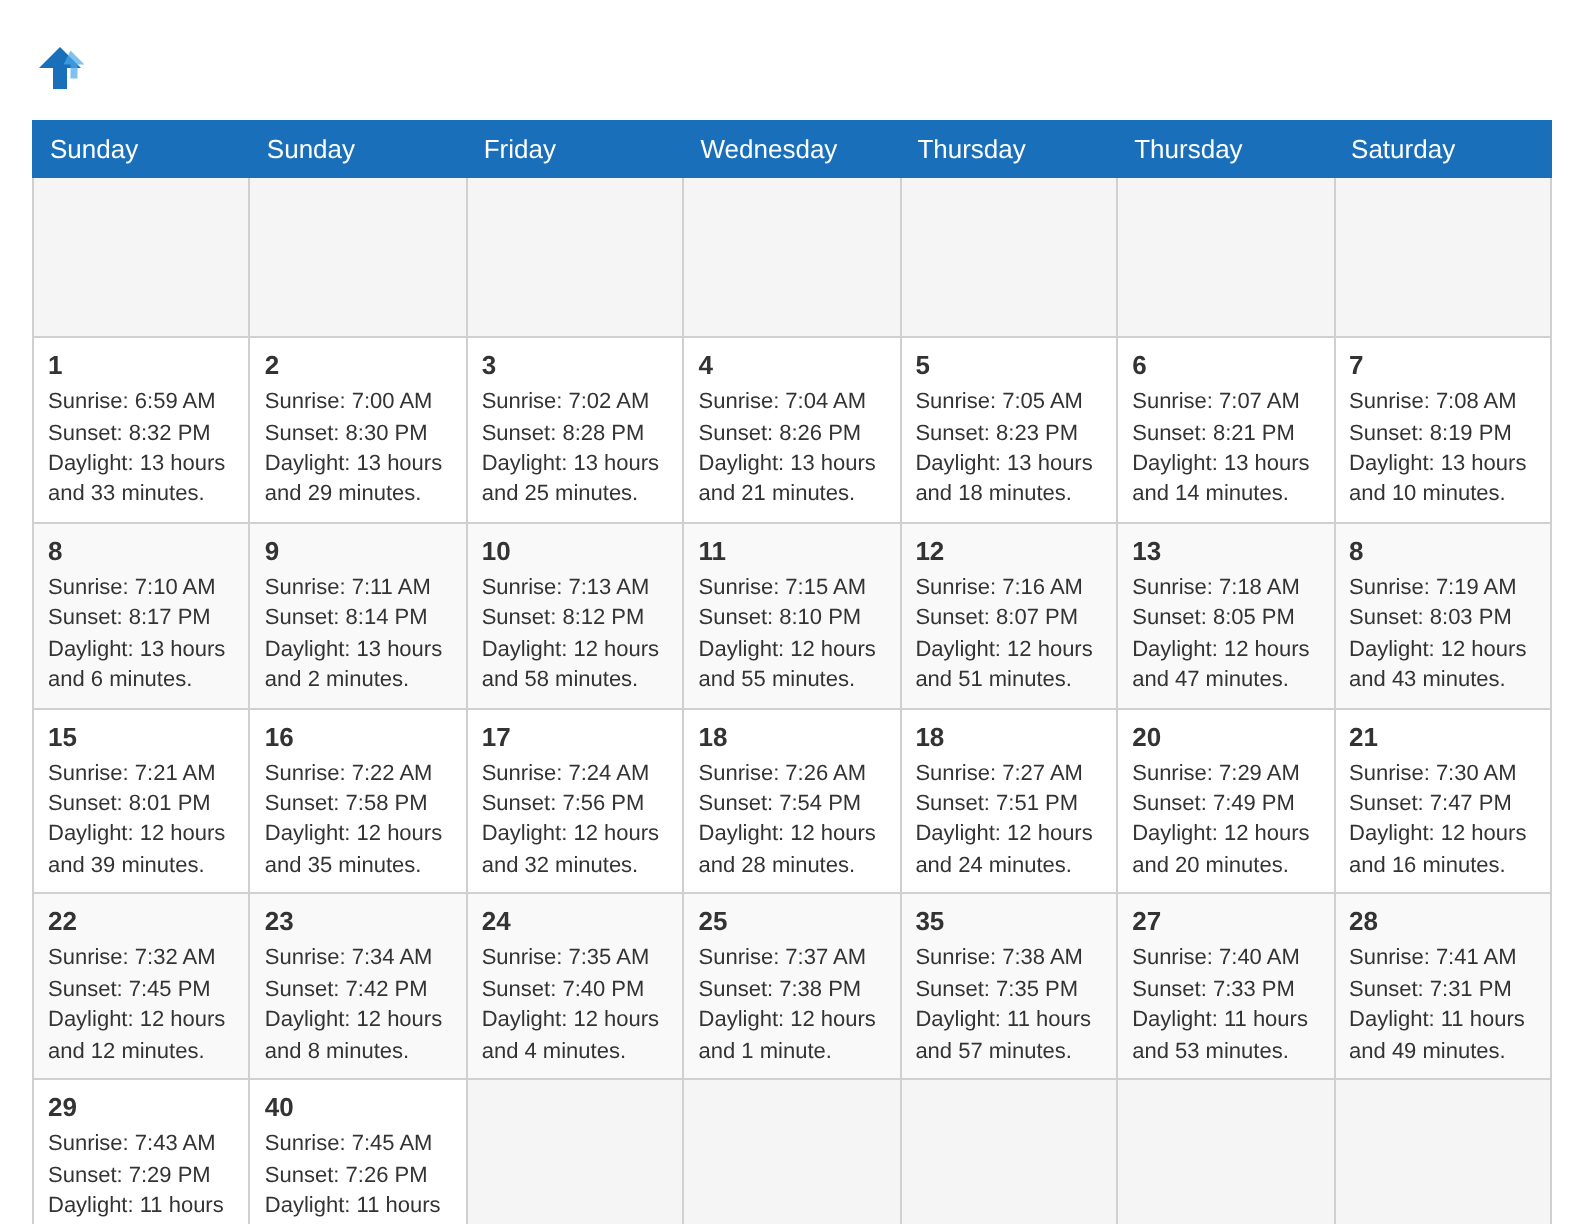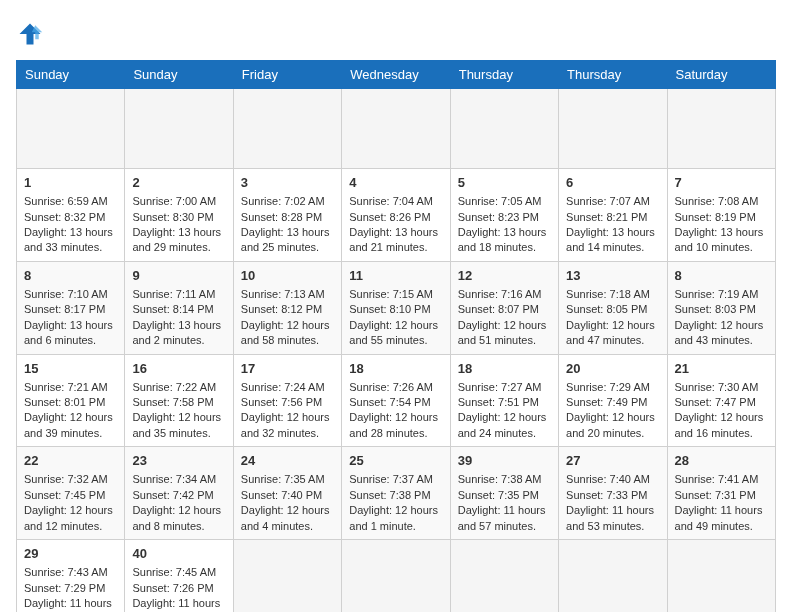--- a/index.html
+++ b/index.html
@@ -156,21 +156,21 @@
         <td><span class="day-num">18</span><span>Sunrise: 7:26 AM<br>Sunset: 7:54 PM<br>Daylight: 12 hours and 28 minutes.</span></td>
         <td><span class="day-num">18</span><span>Sunrise: 7:27 AM<br>Sunset: 7:51 PM<br>Daylight: 12 hours and 24 minutes.</span></td>
         <td><span class="day-num">20</span><span>Sunrise: 7:29 AM<br>Sunset: 7:49 PM<br>Daylight: 12 hours and 20 minutes.</span></td>
         <td><span class="day-num">21</span><span>Sunrise: 7:30 AM<br>Sunset: 7:47 PM<br>Daylight: 12 hours and 16 minutes.</span></td>
       </tr>
       <tr>
         <td><span class="day-num">22</span><span>Sunrise: 7:32 AM<br>Sunset: 7:45 PM<br>Daylight: 12 hours and 12 minutes.</span></td>
         <td><span class="day-num">23</span><span>Sunrise: 7:34 AM<br>Sunset: 7:42 PM<br>Daylight: 12 hours and 8 minutes.</span></td>
         <td><span class="day-num">24</span><span>Sunrise: 7:35 AM<br>Sunset: 7:40 PM<br>Daylight: 12 hours and 4 minutes.</span></td>
         <td><span class="day-num">25</span><span>Sunrise: 7:37 AM<br>Sunset: 7:38 PM<br>Daylight: 12 hours and 1 minute.</span></td>
-        <td><span class="day-num">39</span><span>Sunrise: 7:38 AM<br>Sunset: 7:35 PM<br>Daylight: 11 hours and 57 minutes.</span></td>
+        <td><span class="day-num">35</span><span>Sunrise: 7:38 AM<br>Sunset: 7:35 PM<br>Daylight: 11 hours and 57 minutes.</span></td>
         <td><span class="day-num">27</span><span>Sunrise: 7:40 AM<br>Sunset: 7:33 PM<br>Daylight: 11 hours and 53 minutes.</span></td>
         <td><span class="day-num">28</span><span>Sunrise: 7:41 AM<br>Sunset: 7:31 PM<br>Daylight: 11 hours and 49 minutes.</span></td>
       </tr>
       <tr class="last-row">
         <td><span class="day-num">29</span><span>Sunrise: 7:43 AM<br>Sunset: 7:29 PM<br>Daylight: 11 hours and 45 minutes.</span></td>
         <td><span class="day-num">40</span><span>Sunrise: 7:45 AM<br>Sunset: 7:26 PM<br>Daylight: 11 hours and 41 minutes.</span></td>
         <td class="empty-cell"></td>
         <td class="empty-cell"></td>
         <td class="empty-cell"></td>
         <td class="empty-cell"></td>

